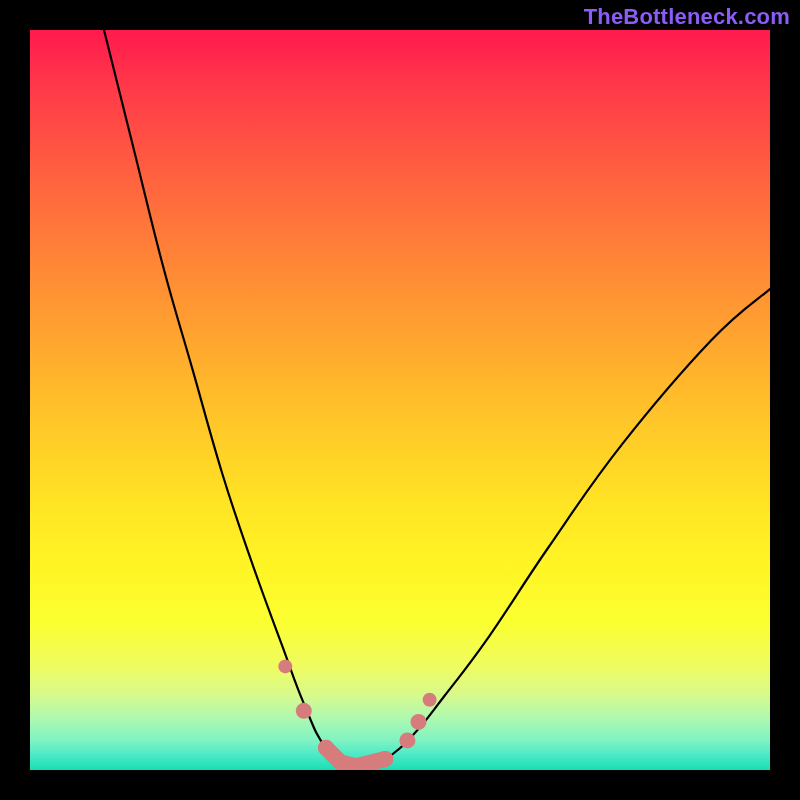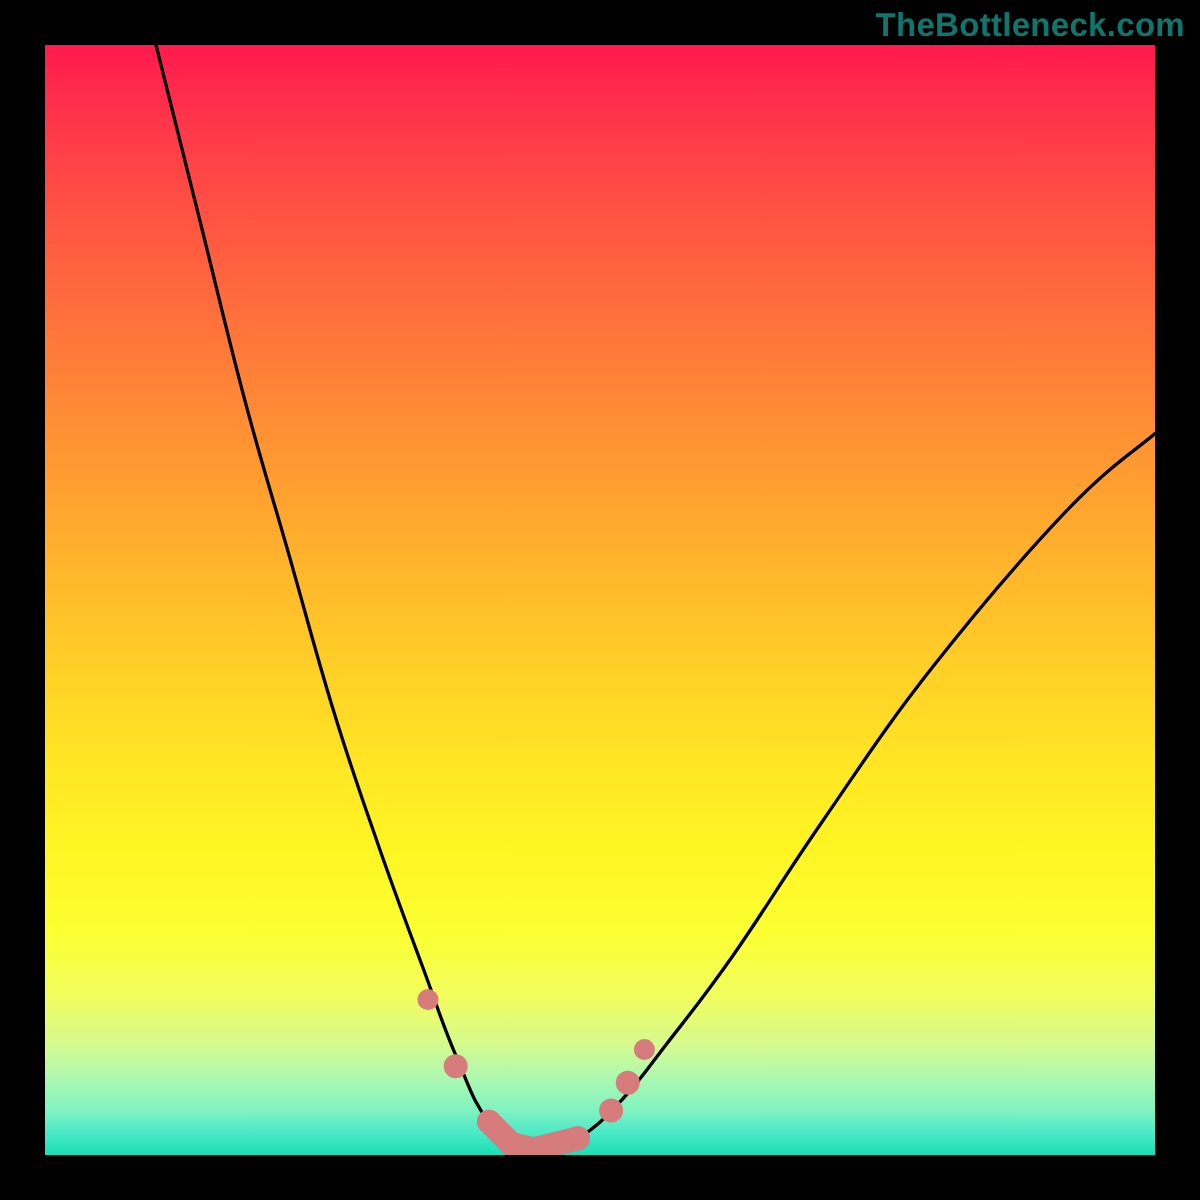--- a/index.html
+++ b/index.html
@@ -14,21 +14,21 @@
   .frame {
     position: relative;
     width: 800px;
     height: 800px;
     background: #000;
   }
   .watermark {
     position: absolute;
     top: 4px;
     right: 10px;
-    color: #0f766e;
+    color: #8b5cf6;
     font-size: 22px;
     font-weight: 600;
     letter-spacing: 0.2px;
     z-index: 50;
   }
   .plot-area {
     position: absolute;
     left: 30px;
     top: 30px;
     width: 740px;

